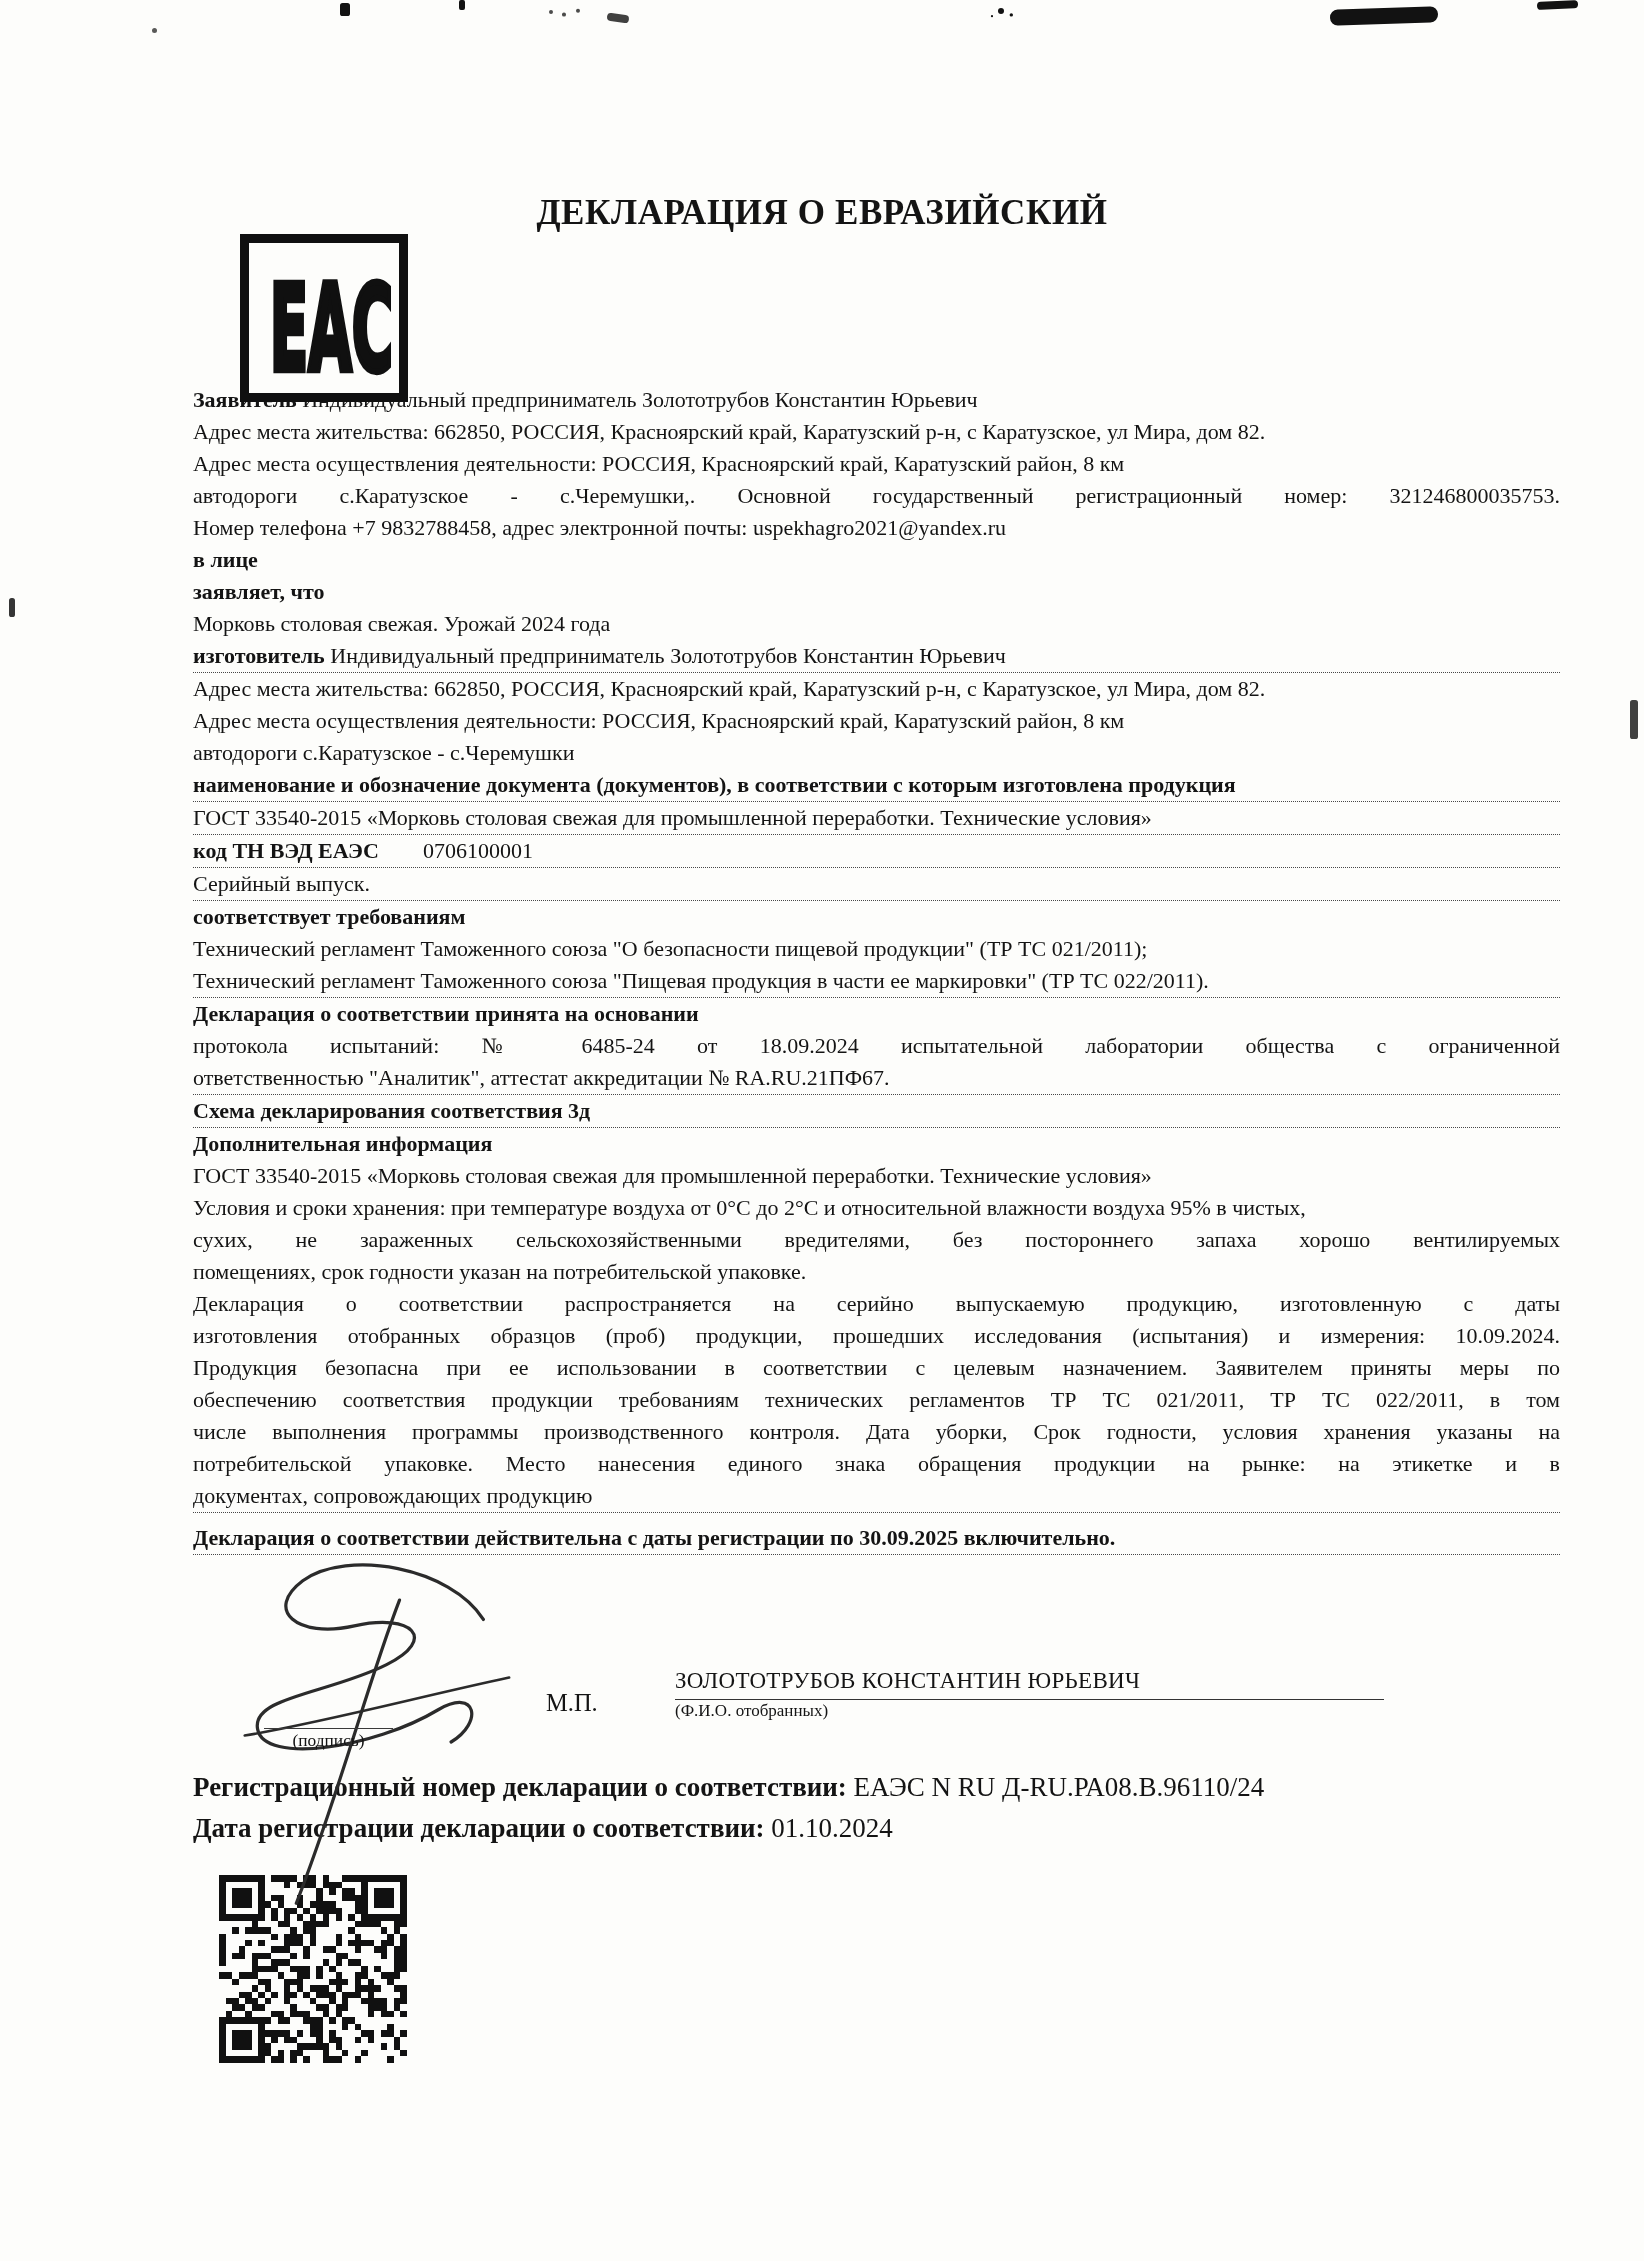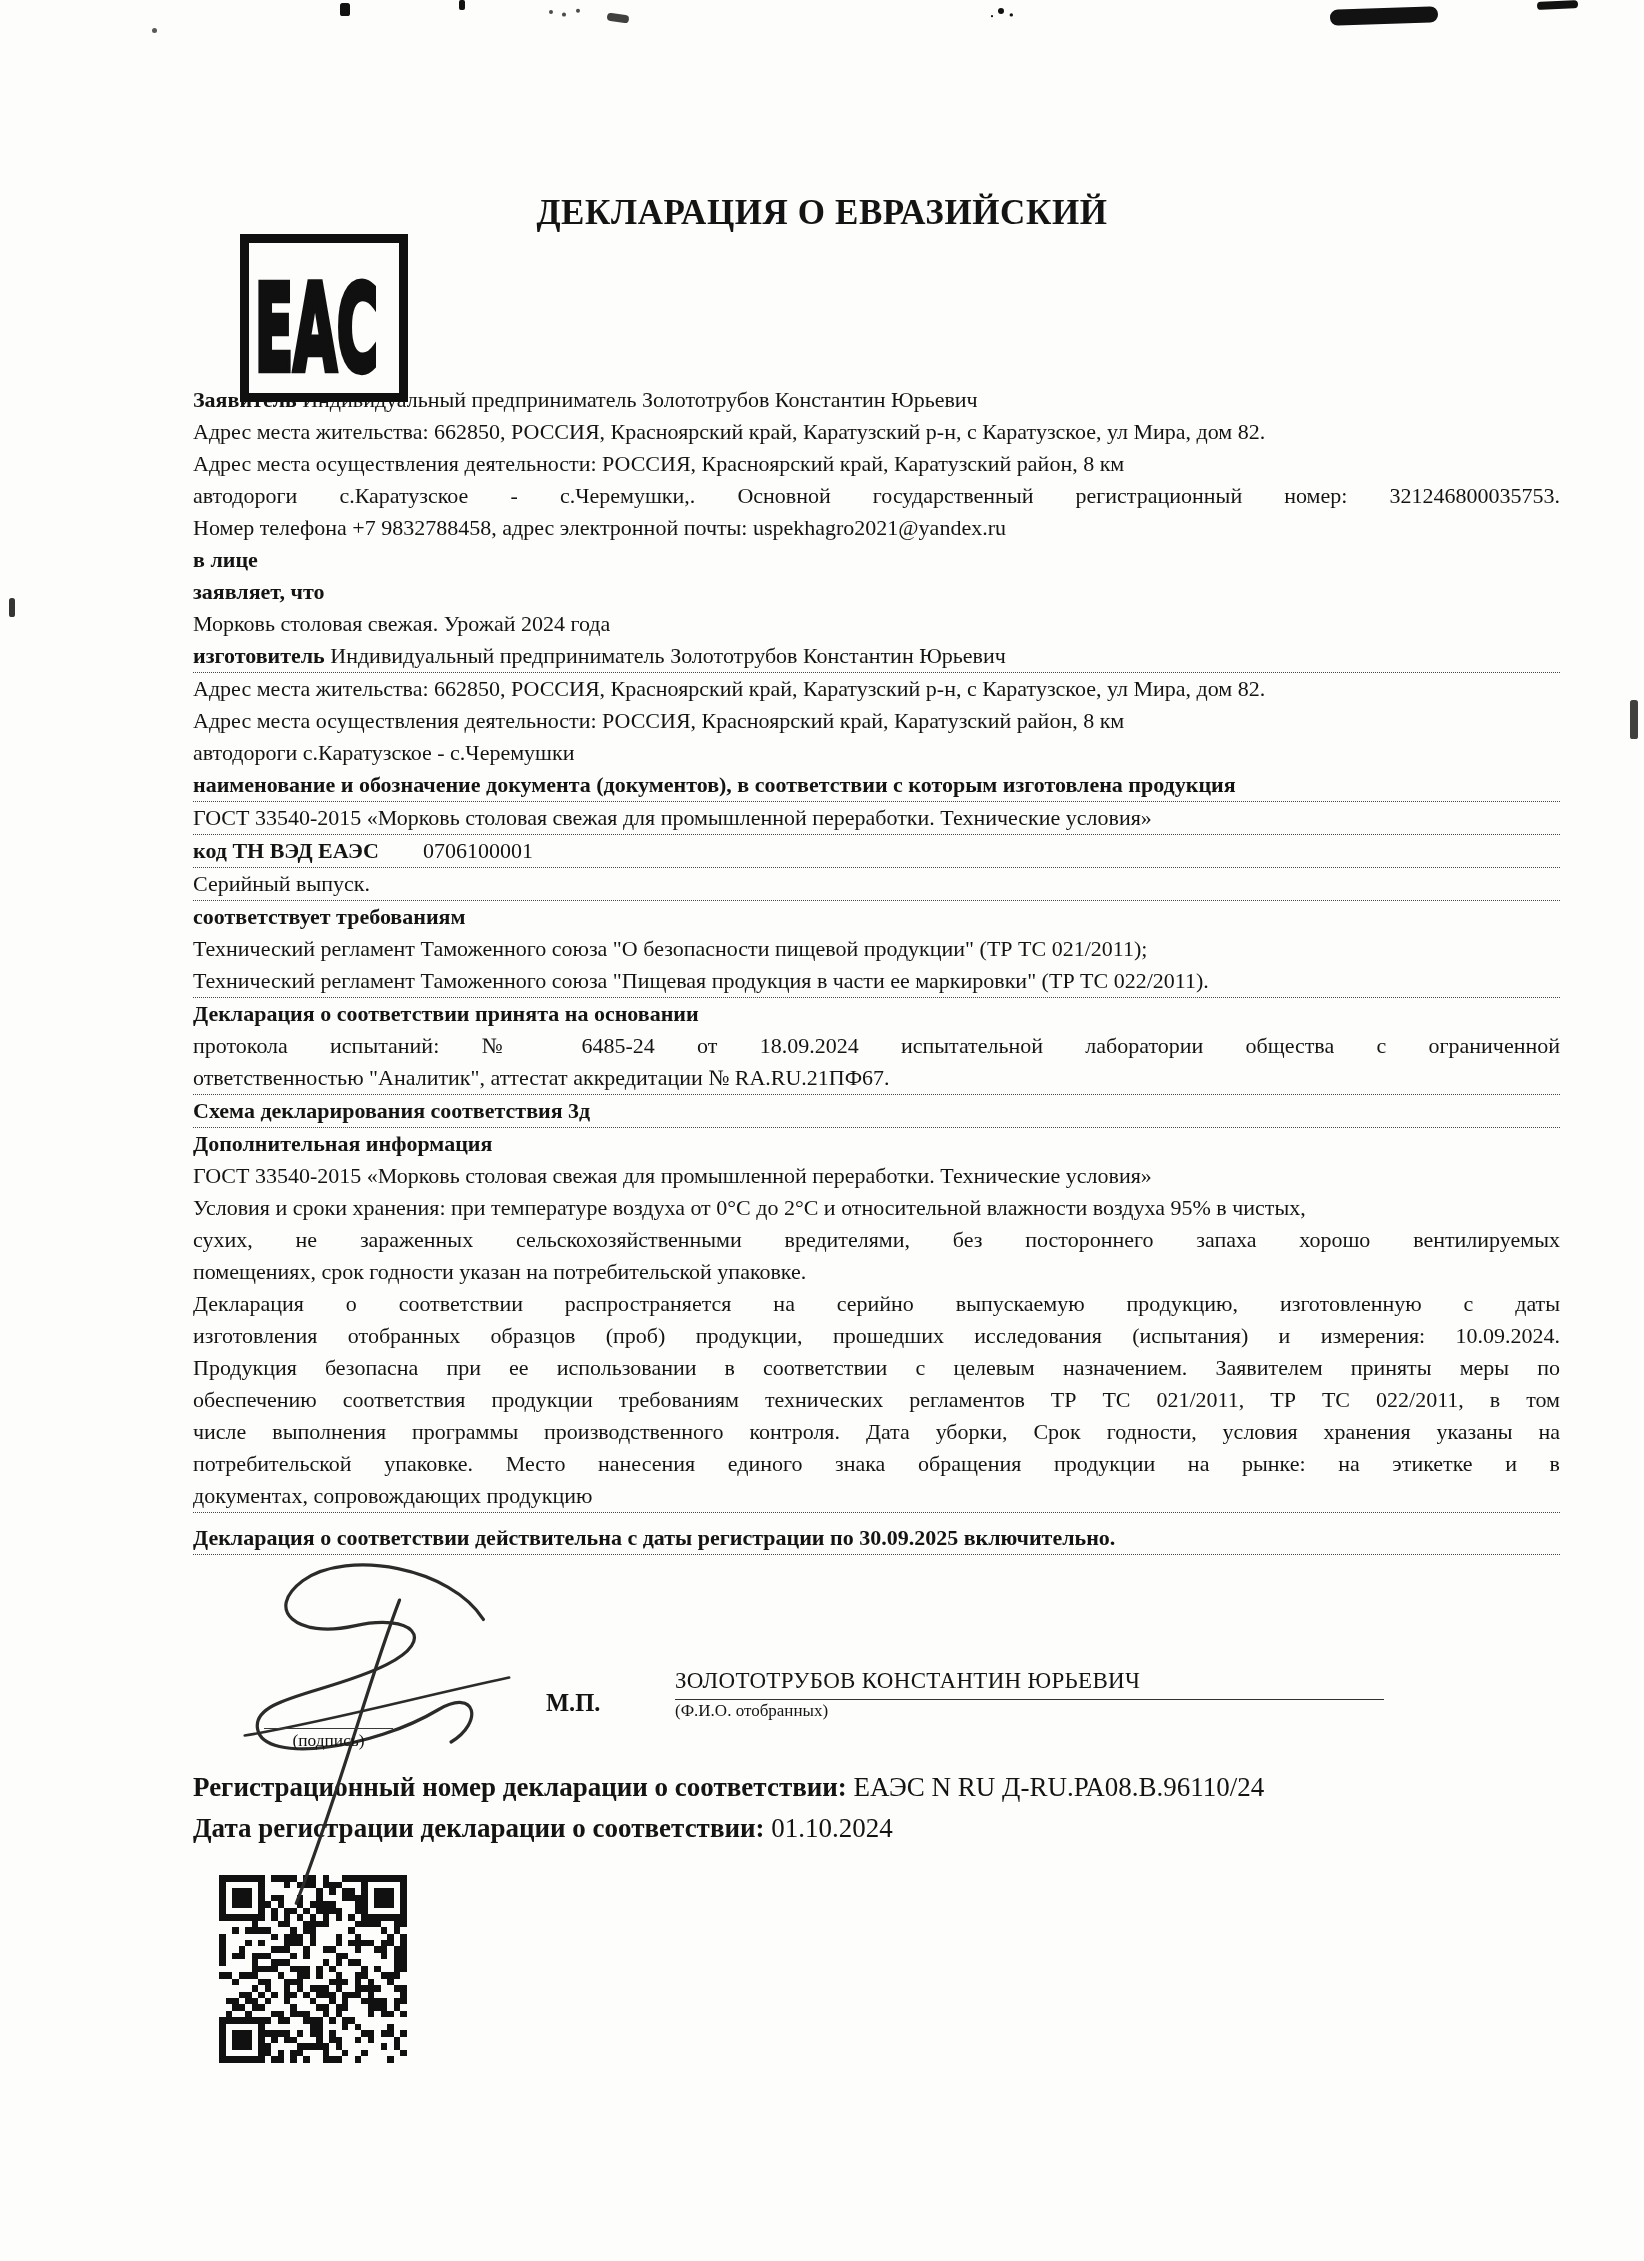--- a/index.html
+++ b/index.html
@@ -17,39 +17,39 @@
   .a5{left:998px;top:7.7px;width:6.4px;height:6.4px;border-radius:50%;box-shadow:10.3px 3.9px 0 -1.3px #111,-9px 5.2px 0 -1.9px #111;}
   .a6{left:1537px;top:1.3px;width:41px;height:7.7px;transform:rotate(-3deg);border-radius:3.9px;}
   .a7{left:9px;top:598px;width:6.4px;height:19.3px;opacity:.85;border-radius:2.6px;}
   .a8{left:1630px;top:700px;width:7.7px;height:39px;opacity:.8;border-radius:2.6px;}
   .a9{left:152px;top:28px;width:5.2px;height:5.2px;border-radius:50%;opacity:.7;}
   .a10{left:549px;top:10.3px;width:3.9px;height:3.9px;border-radius:50%;box-shadow:13px 2.6px 0 #111,27px -1.3px 0 #111;opacity:.75;}
   
   .eac-box{
     position:absolute;left:240px;top:234px;width:150px;height:150px;
     border:9px solid #101010;background:#fdfdfb;
-    display:flex;align-items:center;justify-content:flex-start;
+    display:flex;align-items:center;justify-content:flex-end;
   }
   .title{margin-top:193px;text-align:center;font-weight:bold;font-size:35px;line-height:40px;letter-spacing:0.6px;}
   
   .content{margin:151px 84px 0 193px;font-size:22px;line-height:32px;}
   .ln{min-height:32px;}
   .b{font-weight:bold;}
   .j{text-align:justify;text-align-last:justify;}
   .dot{border-bottom:1.9px dotted #474747;}
   .tnved-code{margin-left:44px;}
   .validity{margin-top:9px;}
   
   .sig-row{position:relative;height:193px;margin:0 84px 0 193px;}
   .sig-svg{position:absolute;left:13px;top:-13px;width:387px;height:400px;overflow:visible;}
   .sign-caption{
     position:absolute;left:71px;top:173px;width:129px;border-top:1.3px solid #3a3a3a;
     text-align:center;font-size:17.4px;padding-top:1.3px;
   }
-  .mp{position:absolute;left:353px;top:134px;font-weight:bold;font-size:24.5px;}
+  .mp{position:absolute;left:353px;top:134px;font-weight:normal;font-size:24.5px;}
   .fio-wrap{position:absolute;left:482px;top:113px;width:709px;text-align:left;}
   .fio{font-size:23px;letter-spacing:0.3px;padding-bottom:5.2px;border-bottom:1.9px solid #333;}
   .fio-caption{font-size:17px;padding-top:1.3px;}
   
   .reg{margin:19.3px 84px 0 193px;font-size:27px;line-height:41px;font-weight:bold;}
   .reg .val{font-weight:normal;}
   
   .qr{margin:19.3px 0 0 213px;width:200px;height:200px;background:#fdfdfb;}
 </style>
 </head>

